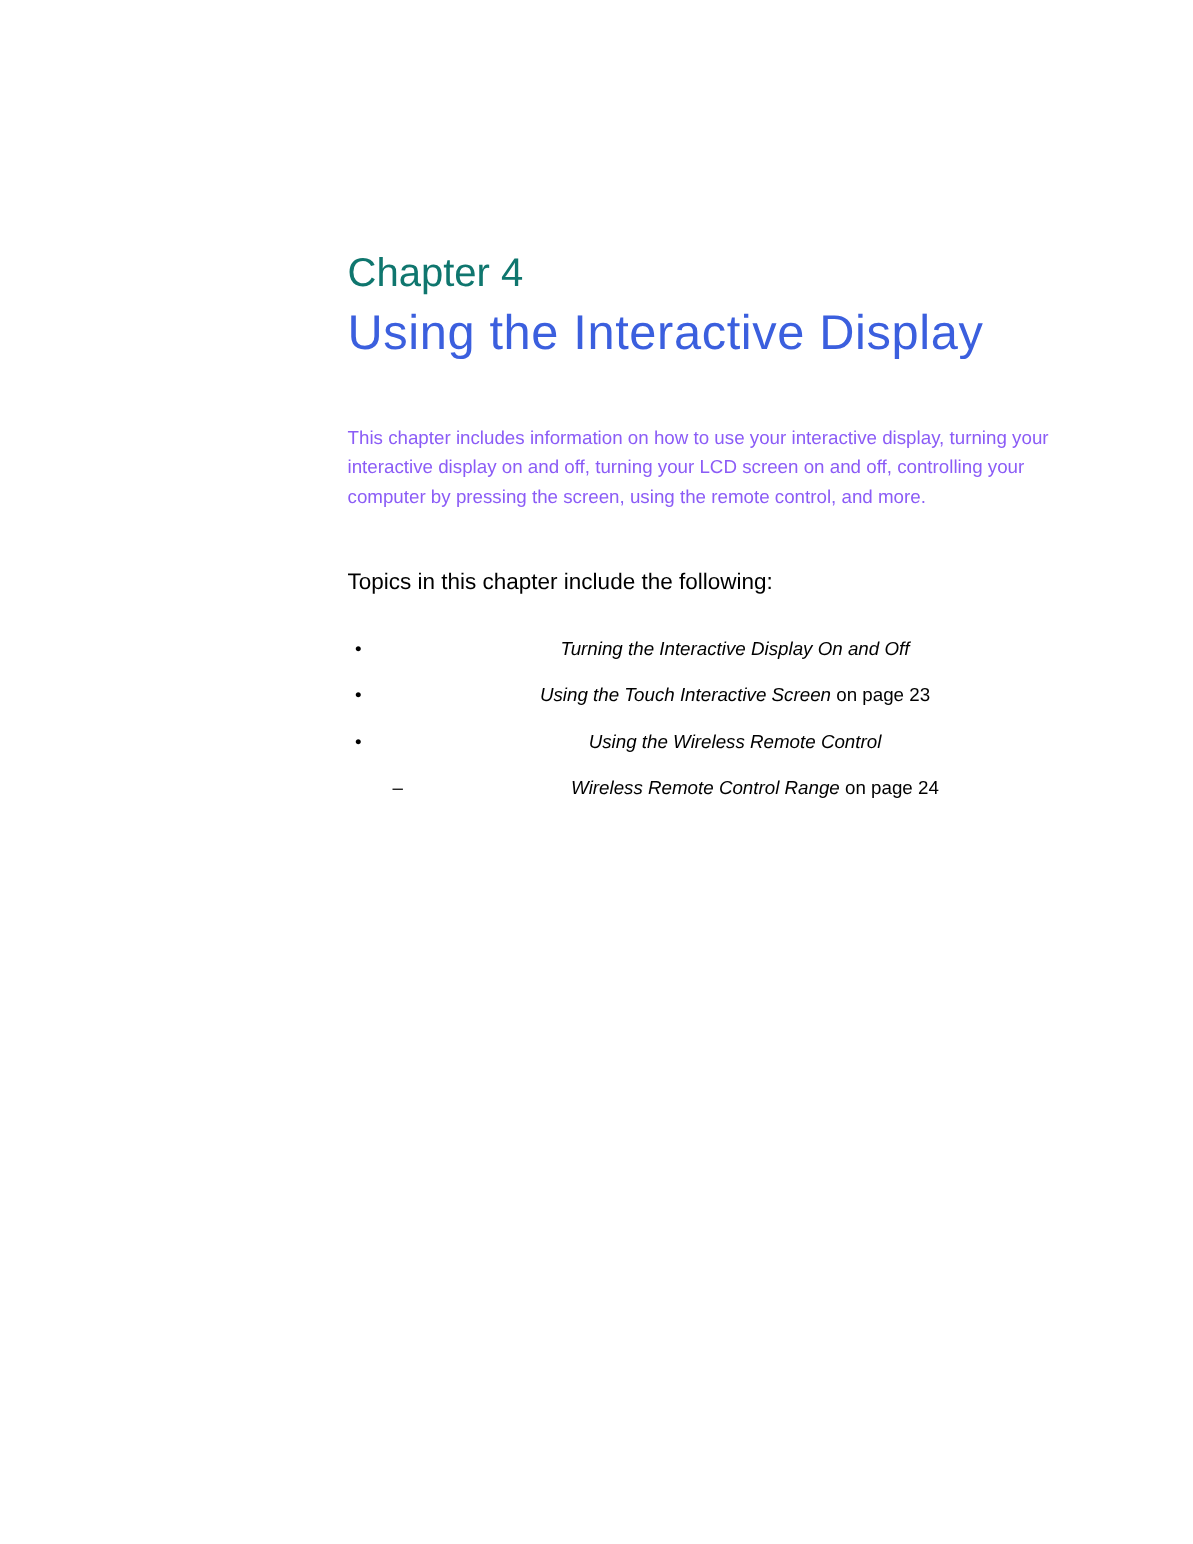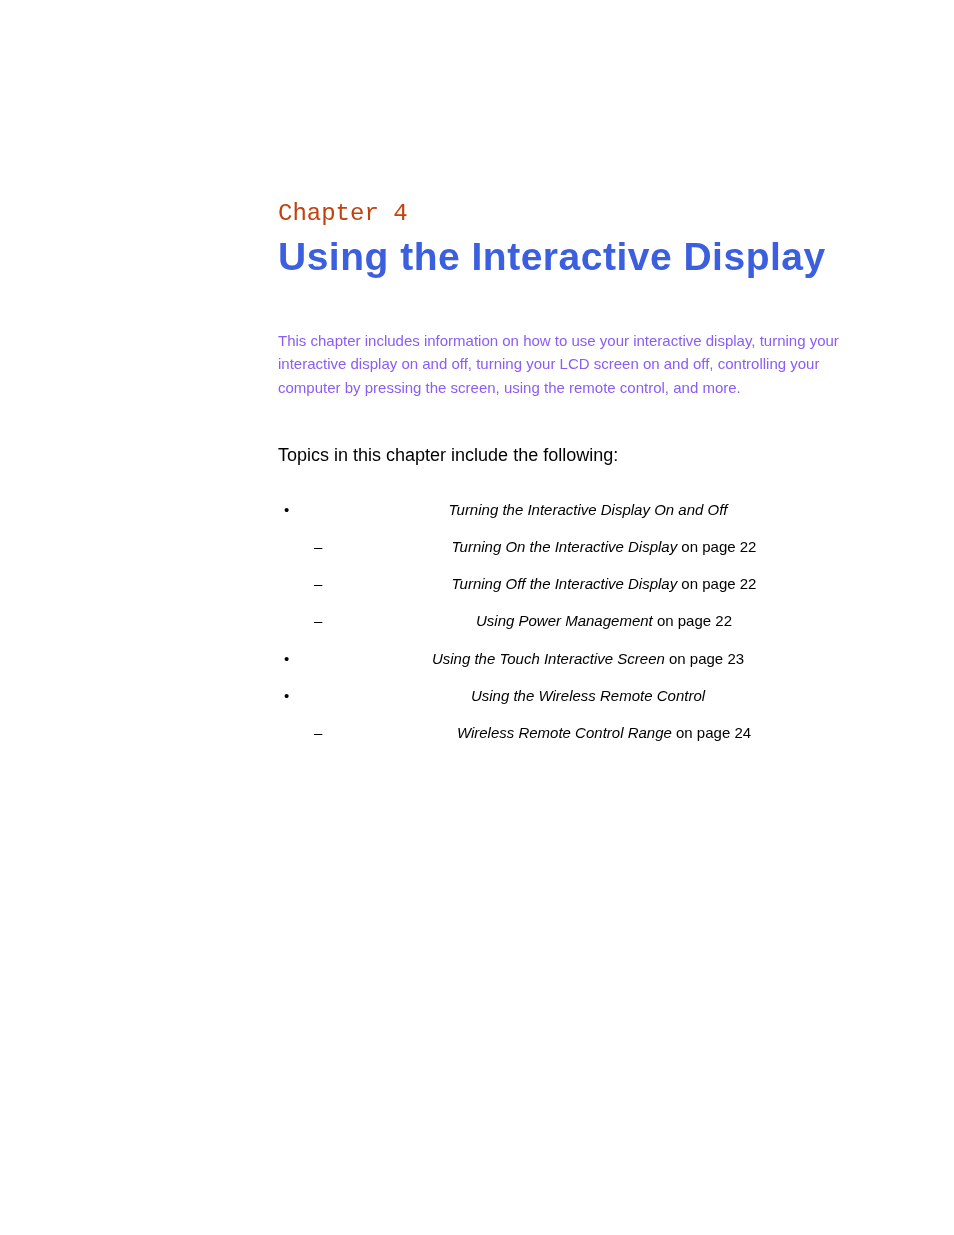--- a/index.html
+++ b/index.html
@@ -9,30 +9,29 @@
     }
     body {
       font-family: Arial, Helvetica, sans-serif;
       background: #ffffff;
       width: 954px;
       height: 1235px;
       padding: 200px 80px 80px 278px;
       color: #000000;
     }
     .chapter-label {
-      font-size: 24px;
-      color: #c2410c;
+      font-size: 32px;
+      color: #0f766e;
       font-weight: 400;
       margin-bottom: 8px;
-      font-family: Liberation Mono, monospace;
     }
     .chapter-title {
       font-size: 39px;
       color: #3b5fde;
-      font-weight: 700;
+      font-weight: 400;
       margin-bottom: 50px;
       letter-spacing: 0.5px;
     }
     .intro-paragraph {
       font-size: 15px;
       line-height: 1.55;
       color: #8b5cf6;
       margin-bottom: 43px;
     }
     .topics-intro {
@@ -90,31 +89,20 @@
 <div class="chapter-label">Chapter 4</div>
 <h1 class="chapter-title">Using the Interactive Display</h1>
 
 <p class="intro-paragraph">This chapter includes information on how to use your interactive display, turning your interactive display on and off, turning your LCD screen on and off, controlling your computer by pressing the screen, using the remote control, and more.</p>
 
 <p class="topics-intro">Topics in this chapter include the following:</p>
 
 <ul class="toc-list">
   <li class="toc-item">
     <span class="toc-item-title">Turning the Interactive Display On and Off</span><span class="toc-page-ref"></span>
-    <ul class="toc-sublist">
-      <li class="toc-subitem">
-        <span class="toc-item-title">Turning On the Interactive Display</span><span class="toc-page-ref"> on page 22</span>
-      </li>
-      <li class="toc-subitem">
-        <span class="toc-item-title">Turning Off the Interactive Display</span><span class="toc-page-ref"> on page 22</span>
-      </li>
-      <li class="toc-subitem">
-        <span class="toc-item-title">Using Power Management</span><span class="toc-page-ref"> on page 22</span>
-      </li>
-    </ul>
   </li>
   <li class="toc-item">
     <span class="toc-item-title">Using the Touch Interactive Screen</span><span class="toc-page-ref"> on page 23</span>
   </li>
   <li class="toc-item">
     <span class="toc-item-title">Using the Wireless Remote Control</span><span class="toc-page-ref"></span>
     <ul class="toc-sublist">
       <li class="toc-subitem">
         <span class="toc-item-title">Wireless Remote Control Range</span><span class="toc-page-ref"> on page 24</span>
       </li>

